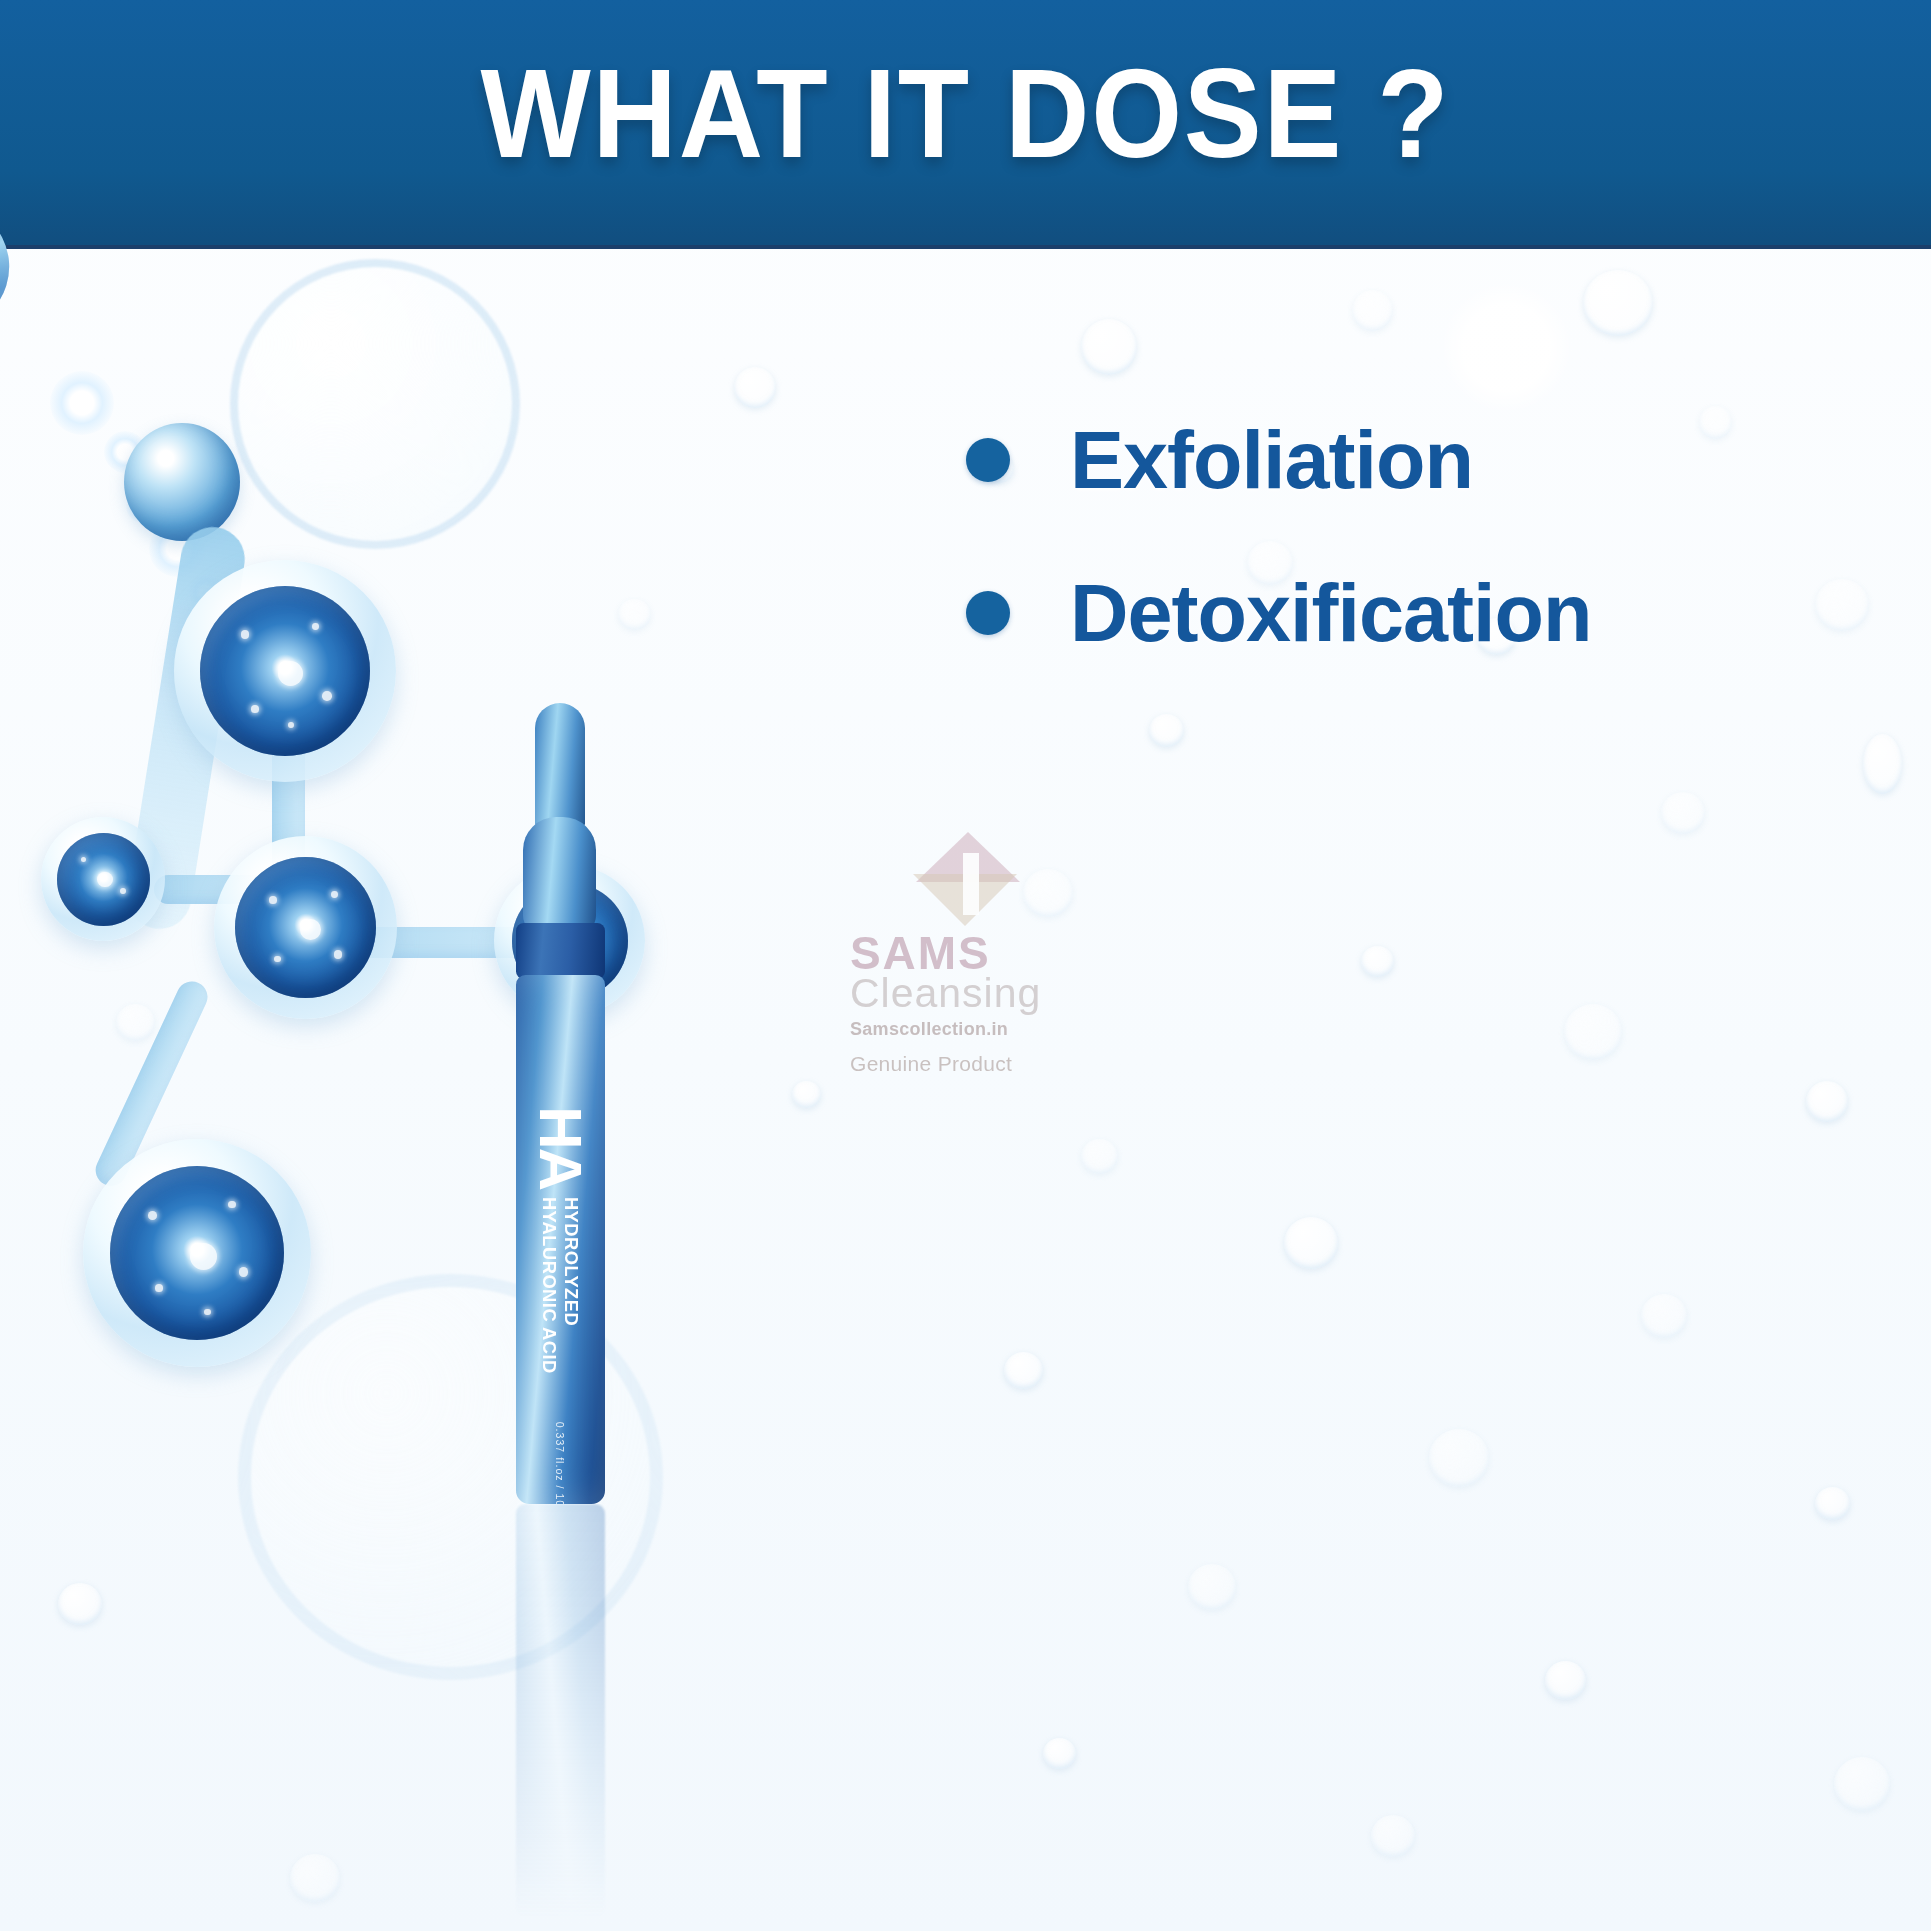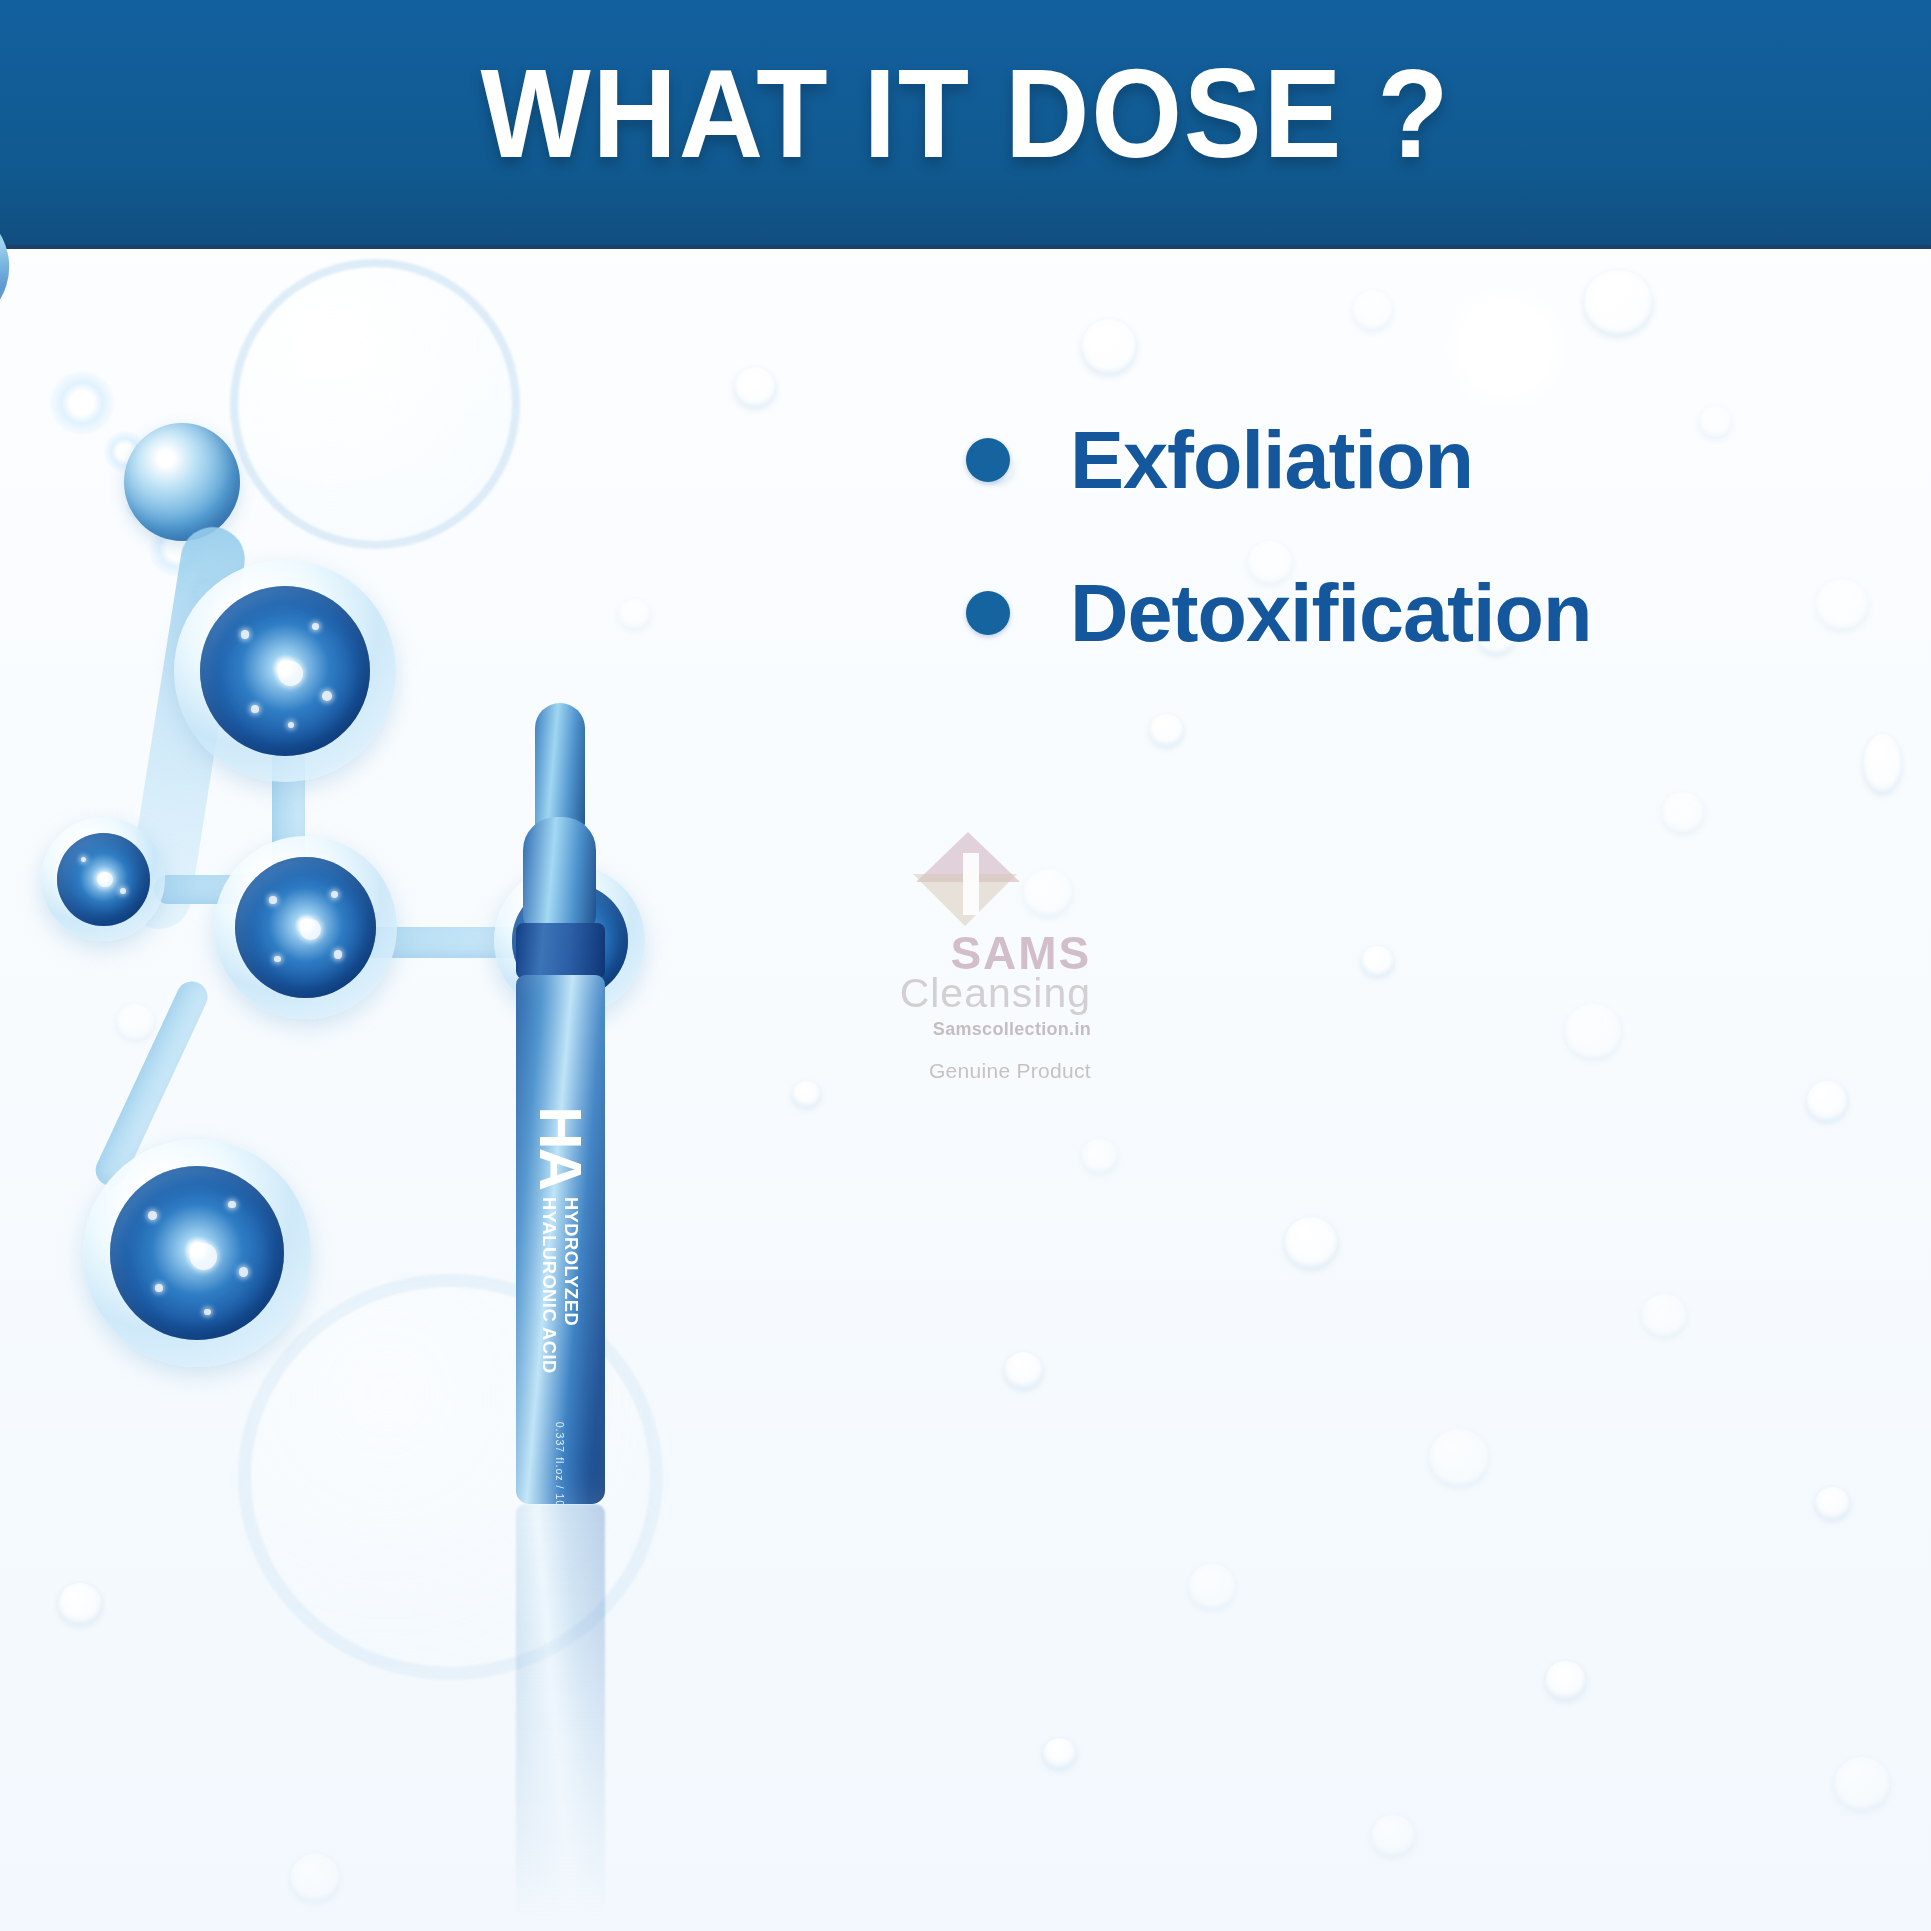--- a/index.html
+++ b/index.html
@@ -185,21 +185,21 @@
     text-shadow:0 1.9px 4.8px rgba(255,255,255,.85);
   }
   .bullet-item.two-line { margin-bottom:39px; }
   .bullet-item.two-line .bullet-label { max-width:734px; }
   .bullet-item.last { margin-top:33px; }
 
   
   .watermark {
     position:absolute; left:850px; top:832px;
     width:241px;
-    text-align:right;
+    text-align:left;
     pointer-events:none;
     opacity:.78;
   }
   .wm-logo { position:relative; width:116px; height:104px; margin:0 auto 1.9px; }
   .wm-arrow-up {
     position:absolute; left:3.9px; top:0; width:0; height:0;
     border-left:52px solid transparent; border-right:52px solid transparent;
     border-bottom:50px solid rgba(198,160,176,.58);
   }
   .wm-arrow-down {
@@ -222,21 +222,21 @@
     margin-top:-1.9px;
   }
   .wm-site {
     font-size:18px; font-weight:bold; letter-spacing:0.3px;
     color:rgba(168,150,150,.78);
     margin-top:5.8px;
   }
   .wm-genuine {
     font-size:21px; letter-spacing:0.3px;
     color:rgba(168,152,148,.75);
-    margin-top:19px;
+    margin-top:12px;
   }
 </style>
 </head>
 <body>
 
 <div id="poster">
 
   <div class="droplets">
     <div class="drop" style="left:1081px;top:319px;width:56px;height:56px;"></div>
     <div class="drop faint" style="left:1352px;top:290px;width:41px;height:41px;"></div>

